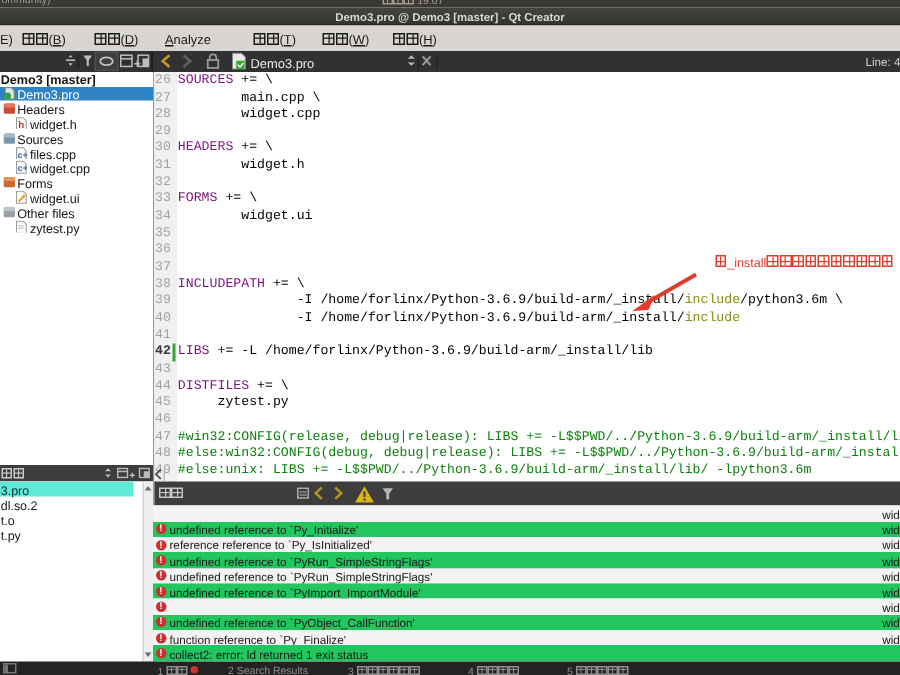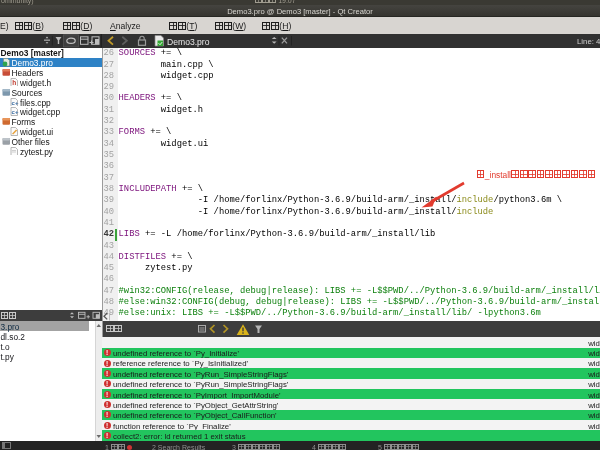--- a/index.html
+++ b/index.html
@@ -14,21 +14,21 @@
 .err{position:absolute;left:1.5px;top:1.6px;width:7px;height:7px;border-radius:50%;background:#cf2f2f;color:#fff;font-size:6.5px;font-weight:bold;text-align:center;line-height:7px}
 .wid{position:absolute;left:486px;top:1.5px;font-size:7.8px;color:#1a1a1a}
 </style></head><body>
 
 <div class="a" style="left:0;top:0;width:600px;height:4.5px;background:#3a3933;overflow:hidden">
  <div class="a" style="left:1px;top:-3.5px;font-size:7px;color:#a09c90">ommunity)</div>
  <div class="a" style="left:255px;top:-3.5px;font-size:7px;color:#a09c90"><span class="z"></span><span class="z"></span><span class="z"></span> 19:07</div>
 </div>
 
 <div class="a" style="left:0;top:4.5px;width:600px;height:12.5px;background:linear-gradient(#454440,#35342f);border-bottom:1px solid #262622;box-sizing:border-box">
- <div class="a" style="left:0;top:2.5px;width:600px;text-align:center;font-size:7.6px;font-weight:normal;color:#d9d7d1">Demo3.pro @ Demo3 [master] - Qt Creator</div>
+ <div class="a" style="left:0;top:2.5px;width:600px;text-align:center;font-size:7.6px;font-weight:bold;color:#d9d7d1">Demo3.pro @ Demo3 [master] - Qt Creator</div>
 </div>
 
 <div class="a" style="left:0;top:17px;width:600px;height:17px;background:#d8d5d1;font-size:8.6px;color:#1b1b1b">
  <div class="a" style="left:0px;top:4px">E)</div>
  <div class="a" style="left:15px;top:4px"><span class="z"></span><span class="z"></span>(<span class="u">B</span>)</div>
  <div class="a" style="left:63px;top:4px"><span class="z"></span><span class="z"></span>(<span class="u">D</span>)</div>
  <div class="a" style="left:110px;top:4px"><span class="u">A</span>nalyze</div>
  <div class="a" style="left:169px;top:4px"><span class="z"></span><span class="z"></span>(<span class="u">T</span>)</div>
  <div class="a" style="left:215px;top:4px"><span class="z"></span><span class="z"></span>(<span class="u">W</span>)</div>
  <div class="a" style="left:262px;top:4px"><span class="z"></span><span class="z"></span>(<span class="u">H</span>)</div>
@@ -156,21 +156,21 @@
   <path d="M70 4.2 L74 4.2 L72 2.2 Z M70 6.3 L74 6.3 L72 8.3 Z" fill="#bdbdbd"></path>
   <rect x="78.5" y="2.3" width="6.5" height="6" fill="none" stroke="#bdbdbd" stroke-width="0.9"></rect>
   <line x1="78.5" y1="4.3" x2="85" y2="4.3" stroke="#bdbdbd" stroke-width="0.9"></line>
   <path d="M86.5 6.8 h3.4 M88.2 5.1 v3.4" stroke="#bdbdbd" stroke-width="0.9"></path>
   <rect x="93" y="2.3" width="6.5" height="6" fill="none" stroke="#bdbdbd" stroke-width="0.9"></rect>
   <rect x="95.8" y="4.2" width="3.7" height="4.1" fill="#bdbdbd"></rect>
  </svg>
 </div>
 
 <div class="a" style="left:0;top:320.5px;width:102.5px;height:121px;background:#fff;overflow:hidden;font-size:8.3px;color:#16161a">
- <div class="a" style="left:0;top:0.8px;width:89px;height:9.6px;background:#a3a3a3">
+ <div class="a" style="left:0;top:0.8px;width:89px;height:9.6px;background:#5eead4">
       <span style="position:absolute;left:0.5px;top:0.6px;color:#0e2a42">3.pro</span>
     </div>
  <div class="a" style="left:0.5px;top:11.5px">dl.so.2</div>
  <div class="a" style="left:0.5px;top:21.5px">t.o</div>
  <div class="a" style="left:0.5px;top:31.5px">t.py</div>
  <div class="a" style="left:95px;top:0;width:7.5px;height:121px;background:#ededed;border-left:1px solid #d5d5d5;box-sizing:border-box"></div>
  <svg class="a" style="left:95px;top:0" width="7.5" height="121">
   <path d="M1.5 6 L6 6 L3.75 3 Z" fill="#6b6b6b"></path>
   <path d="M1.5 114 L6 114 L3.75 117 Z" fill="#6b6b6b"></path>
  </svg>
@@ -281,21 +281,20 @@
       <span style="position:absolute;left:10.8px;top:1.5px">undefined reference to `PyRun_SimpleStringFlags'</span>
       <span class="wid">wid</span>
     </div>
  <div class="irow" style="top:52.45px">
       <span class="err">!</span>
       <span style="position:absolute;left:10.8px;top:1.5px">undefined reference to `PyImport_ImportModule'</span>
       <span class="wid">wid</span>
     </div>
  <div class="irow ig" style="top:62.8px">
       <span class="err">!</span>
-      <span style="position:absolute;left:10.8px;top:1.5px">undefined reference to `PyObject_GetAttrString'</span>
       <span class="wid">wid</span>
     </div>
  <div class="irow" style="top:73.15px">
       <span class="err">!</span>
       <span style="position:absolute;left:10.8px;top:1.5px">undefined reference to `PyObject_CallFunction'</span>
       <span class="wid">wid</span>
     </div>
  <div class="irow ig" style="top:83.5px">
       <span class="err">!</span>
       <span style="position:absolute;left:10.8px;top:1.5px">function reference to `Py_Finalize'</span>

